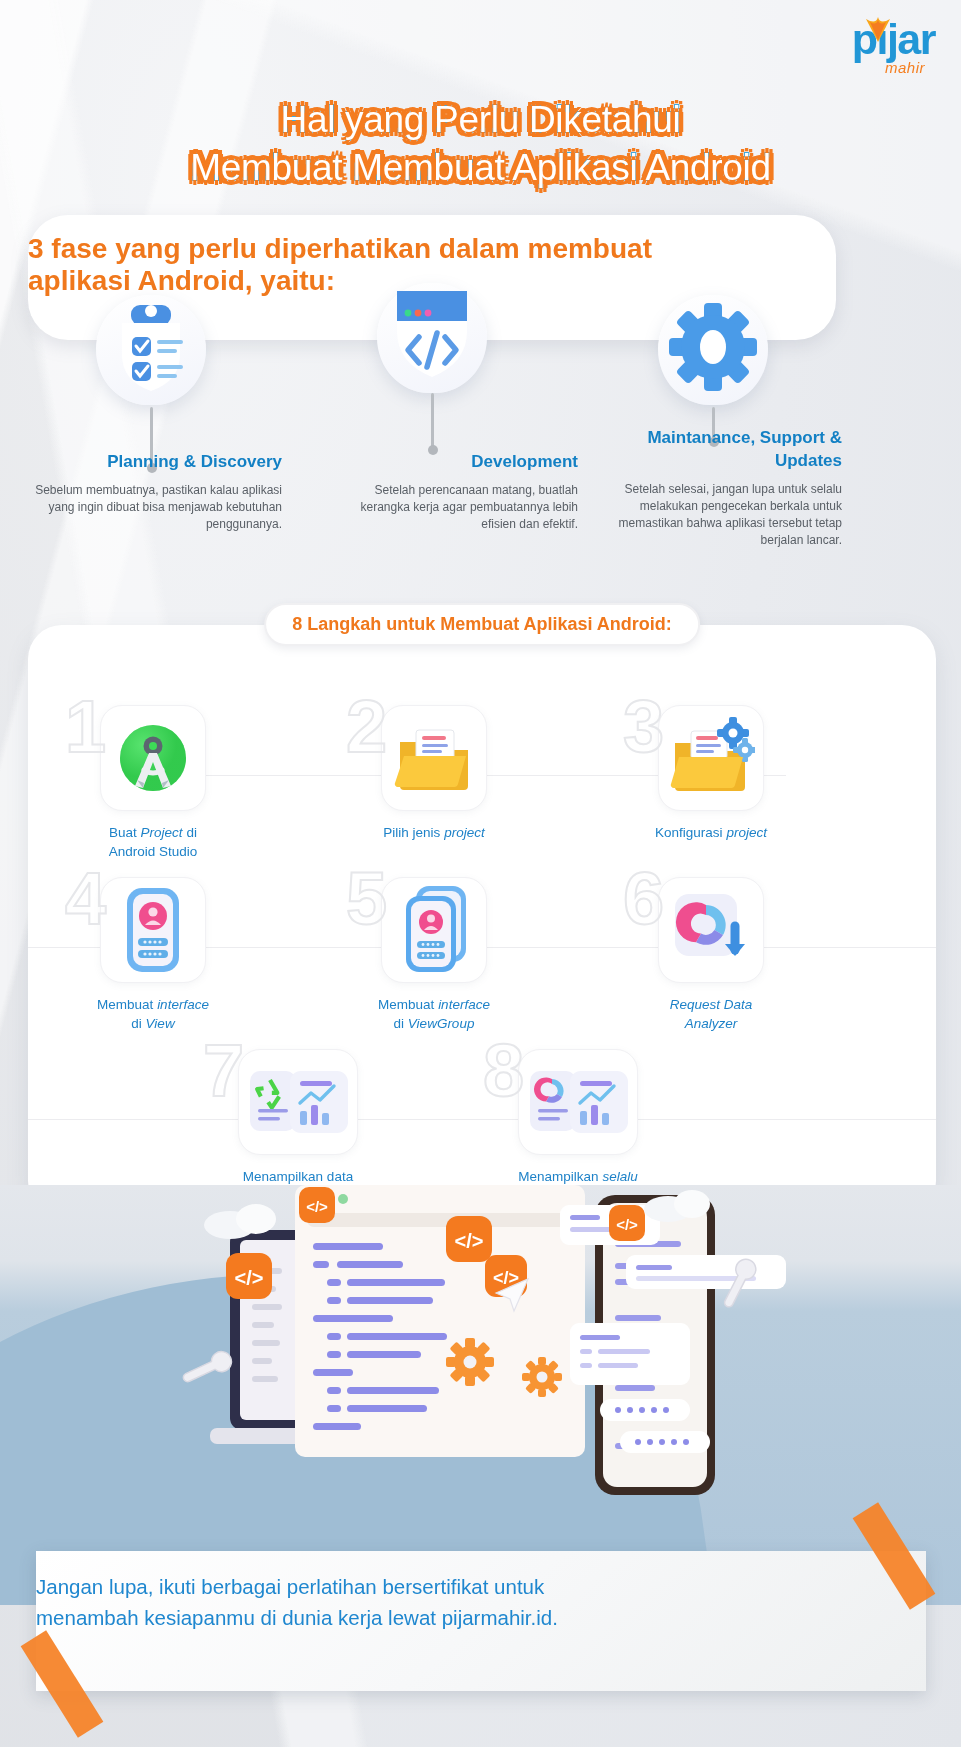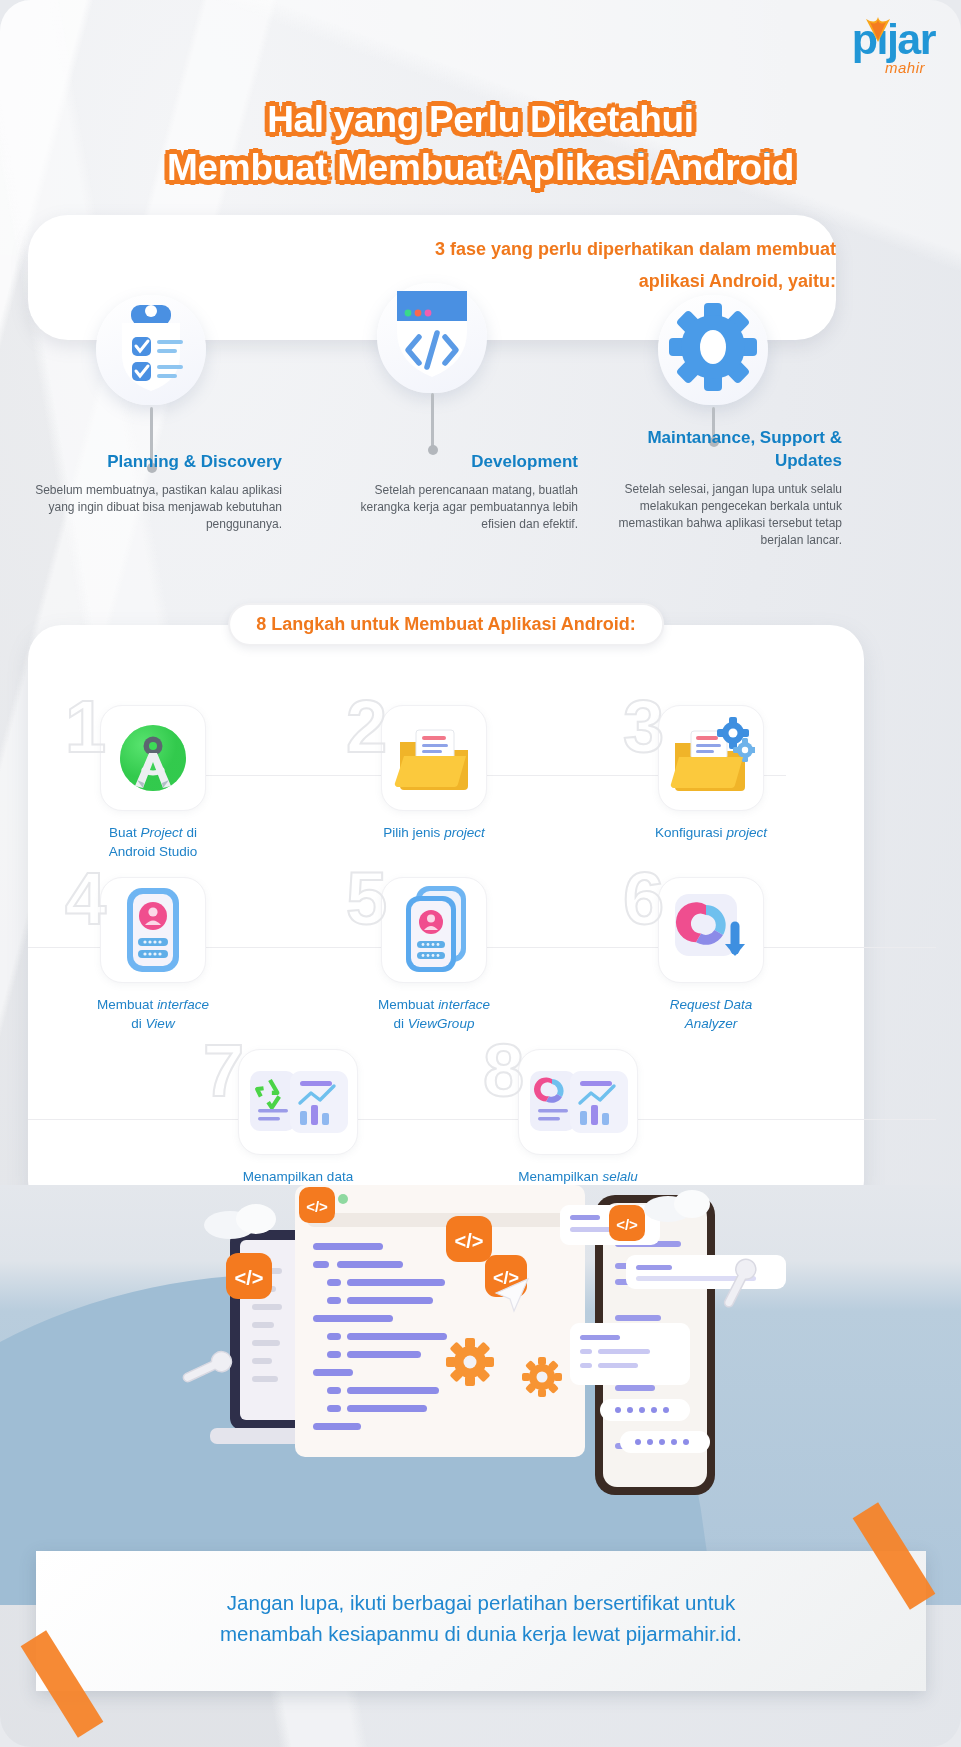--- a/index.html
+++ b/index.html
@@ -8,21 +8,20 @@
     font-family:"Liberation Sans", sans-serif;
     background:#e8eaee;
     overflow:hidden;
     position:relative;
   }
   .page {
     position:relative; width:961px; height:1747px;
     background:
       radial-gradient(ellipse at 20% 10%, #f4f5f7 0%, #e9ebef 55%, #e2e5ea 100%);
     overflow:hidden;
-    border-radius:31px;
   }
   
   .crease {
     position:absolute; inset:0; pointer-events:none;
     background:
       linear-gradient(105deg, rgba(255,255,255,.85) 0 6%, rgba(0,0,0,0) 6.6% 14%, rgba(255,255,255,.6) 14.5% 19%, rgba(0,0,0,0) 19.5% 100%),
       linear-gradient(80deg, rgba(0,0,0,.03) 0 22%, rgba(255,255,255,.5) 23% 28%, rgba(0,0,0,0) 29% 100%),
       linear-gradient(200deg, rgba(255,255,255,.55) 0 12%, rgba(0,0,0,0) 13% 100%);
     opacity:.85;
   }
@@ -35,43 +34,43 @@
   }
   .logo-sub {
     font-size:15px; color:#F57F20; text-align:right;
     margin-top:-2px; letter-spacing:.5px; padding-right:10px;font-style:italic;
   }
   .logo-spark { position:absolute; left:86px; top:-2px; }
 
   
   .title-wrap { position:absolute; top:96px; left:0; width:961px; text-align:center; }
   .title-line {
-    font-size:37px; font-weight:bold; color:#ffffff; line-height:48px;
+    font-size:37px; font-weight:normal; color:#ffffff; line-height:48px;
     letter-spacing:-.3px;
     -webkit-text-stroke:2px #3FA9E0;
     paint-order: stroke fill;
     text-shadow:
       -5px 0 0 #F47C20,  5px 0 0 #F47C20,
        0 -5px 0 #F47C20,  0 5px 0 #F47C20,
       -4px -4px 0 #F47C20, 4px -4px 0 #F47C20,
       -4px 4px 0 #F47C20, 4px 4px 0 #F47C20;
   }
   .title-inner {
     position:relative; display:inline-block;
   }
 
   
   .phase-card {
     position:absolute; left:28px; top:215px; width:808px; height:125px;
     background:#ffffff; border-radius:40px;
     box-shadow:0 6px 18px rgba(120,130,150,.18);
   }
   .phase-head {
-    padding-top:18px; text-align:right;
-    color:#F0781C; font-size:18px; font-weight:bold; line-height:32px;
+    padding-top:18px; text-align:left;
+    color:#F0781C; font-size:28px; font-weight:bold; line-height:32px;
   }
 
   
   .phase-icons { position:absolute; top:285px; left:0; width:961px; height:120px; }
   .pi { position:absolute; width:110px; height:110px; }
   .pi-bubble {
     width:110px; height:110px; border-radius:50% 50% 48% 48% / 50% 50% 52% 52%;
     background:linear-gradient(160deg,#ffffff 0%, #f2f4fb 100%);
     box-shadow:0 6px 16px rgba(110,125,160,.18);
     position:relative;
@@ -88,21 +87,21 @@
   .phase-text { position:absolute; text-align:right; }
   .phase-title {
     color:#1380C4; font-size:17px; font-weight:bold; line-height:23px;
   }
   .phase-desc {
     color:#595f66; font-size:12px; line-height:17px; margin-top:9px;
   }
 
   
   .steps-card {
-    position:absolute; left:28px; top:625px; width:836px; height:590px;
+    position:absolute; left:28px; top:625px; width:908px; height:590px;
     background:#ffffff; border-radius:34px;
     box-shadow:0 8px 22px rgba(120,130,150,.16);
   }
   .steps-pill {
     position:absolute; left:50%; transform:translateX(-50%); top:-22px;
     background:#ffffff; border:2px solid #f0f0f2; border-radius:26px;
     padding:9px 26px; box-shadow:0 3px 9px rgba(120,130,150,.14);
     color:#F0781C; font-size:18px; font-weight:bold; white-space:nowrap;
   }
   .grid-lines { position:absolute; inset:0; pointer-events:none; }
@@ -141,21 +140,21 @@
     position:absolute; left:-200px; top:90px; width:900px; height:520px;
     background:#9fbdd4; border-radius:50% 55% 0 0 / 60% 60% 0 0;
     transform:rotate(-8deg);
   }
 
   
   .cta {
     position:absolute; left:36px; top:1551px; width:890px; height:140px;
     background:linear-gradient(140deg,#ffffff 0%, #f7f8f9 50%, #eef0f1 100%);
     box-shadow:0 5px 16px rgba(60,80,100,.18);
-    padding-top:36px; text-align:center;
+    padding-top:20px; text-align:left;
   }
   .cta-line {
     color:#1F87CF; font-size:20.5px; line-height:31px;
   }
   .cta-bold {
     color:#F0781C; font-size:21px; font-weight:bold; line-height:34px;
   }
   .tape {
     position:absolute; width:108px; height:30px; background:#F5842A;
     opacity:.95;

